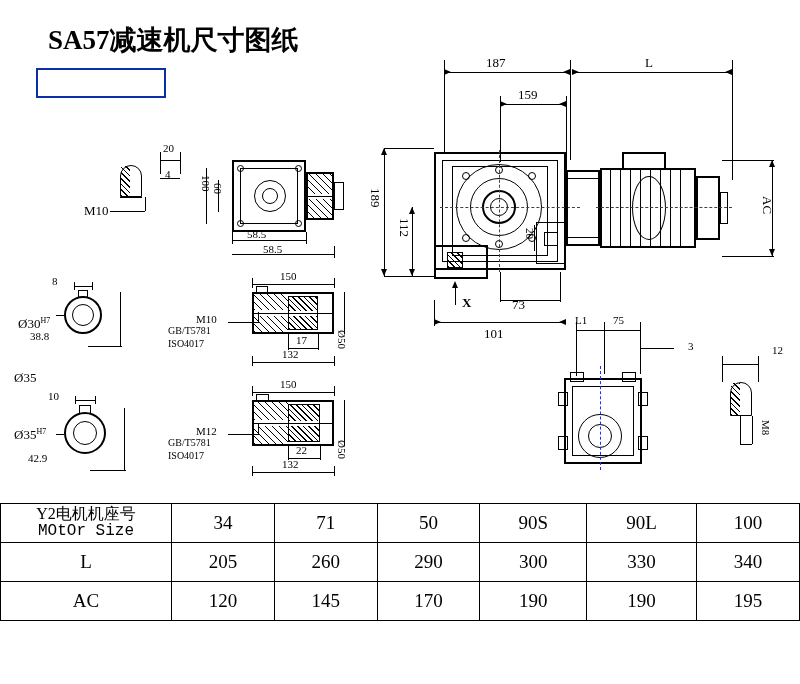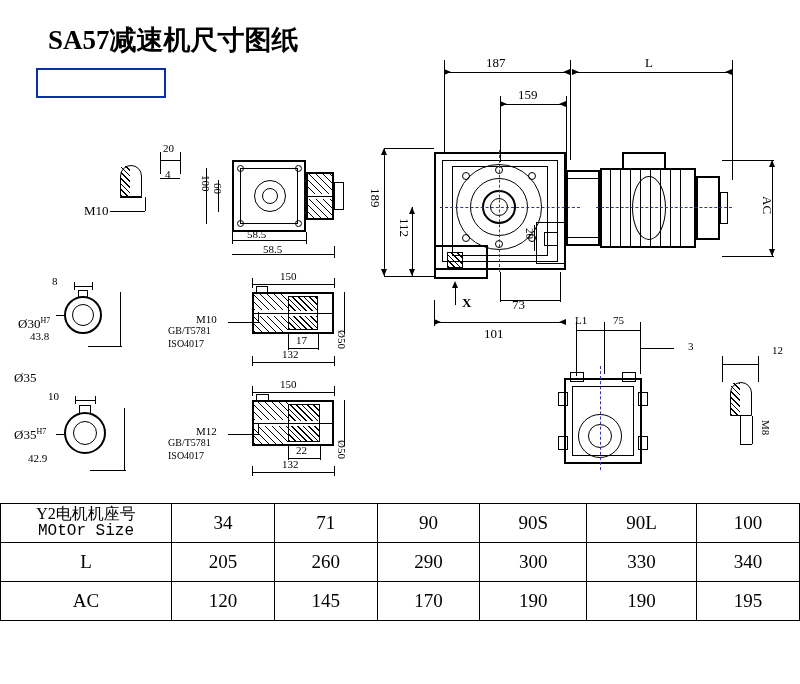--- a/index.html
+++ b/index.html
@@ -164,21 +164,21 @@
     <div class="ln h1" style="left:74px;top:286px;width:18px;"></div>
     <div class="lbl s" style="left:52px;top:275px;">8</div>
     <div class="ln v1" style="left:74px;top:282px;height:8px;"></div>
     <div class="ln v1" style="left:92px;top:282px;height:8px;"></div>
 
     <div class="lbl" style="left:18px;top:308px;margin-top:8px;"><span>Ø30</span><sup style="font-size:8px;">H7</sup></div>
     <div class="ln h1" style="left:56px;top:315px;width:10px;"></div>
 
     <div class="ln v1" style="left:120px;top:292px;height:54px;"></div>
     <div class="ln h1" style="left:88px;top:346px;width:34px;"></div>
-    <div class="lbl s" style="left:30px;top:330px;">43.8</div>
+    <div class="lbl s" style="left:30px;top:330px;">38.8</div>
   </div>
 
   <div class="lbl" style="left:14px;top:370px;">Ø35</div>
 
   <div>
     <div class="circ2" style="left:64px;top:412px;width:42px;height:42px;"></div>
     <div class="circ" style="left:73px;top:421px;width:24px;height:24px;"></div>
     <div class="box" style="left:79px;top:405px;width:12px;height:9px;"></div>
     <div class="ln h1" style="left:75px;top:400px;width:20px;"></div>
     <div class="ln v1" style="left:75px;top:396px;height:8px;"></div>
@@ -410,21 +410,21 @@
 
   <table class="spec">
     <tbody>
       <tr>
         <td class="head">
           <div class="cn">Y2电机机座号</div>
           <div class="en">MOtOr Size</div>
         </td>
         <td>34</td>
         <td>71</td>
-        <td>90</td>
+        <td>50</td>
         <td>90S</td>
         <td>90L</td>
         <td>100</td>
       </tr>
       <tr>
         <td class="rowlbl">L</td>
         <td>205</td>
         <td>260</td>
         <td>290</td>
         <td>300</td>

